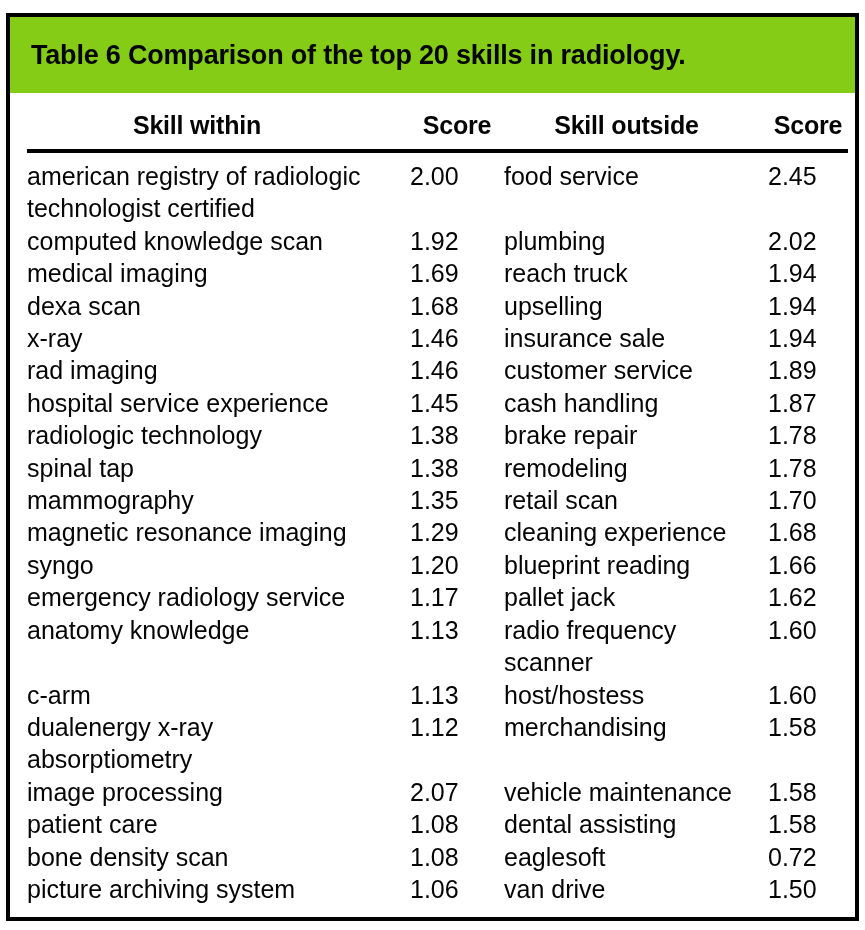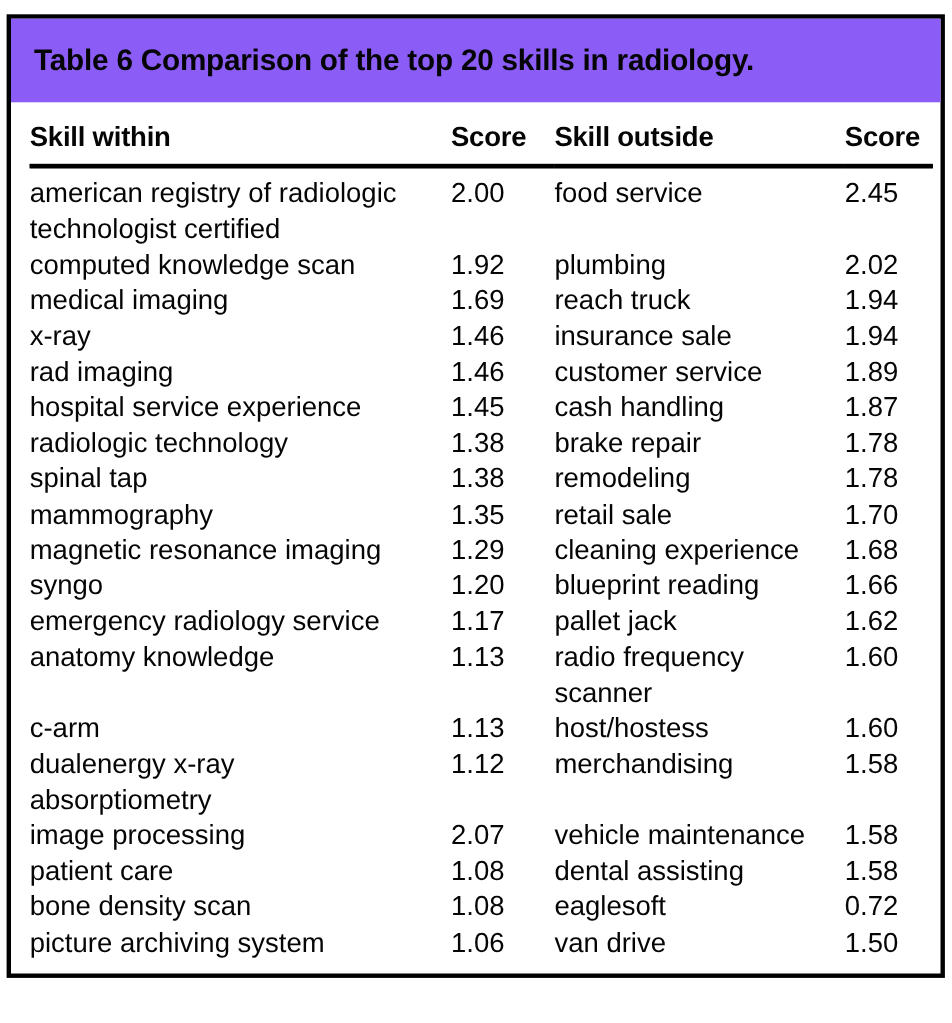--- a/index.html
+++ b/index.html
@@ -13,21 +13,21 @@
     font-family: "Liberation Sans", "DejaVu Sans", sans-serif;
     color: #050505;
     overflow: hidden;
   }
   .frame {
     margin: 13px 6px 11px 6px;
     border: 4px solid #000000;
     background: #ffffff;
   }
   .band {
-    background: #8b5cf6;
+    background: #84cc16;
     padding: 23px 20px 22px 21px;
   }
   .band .title {
     margin: 0;
     font-size: 27px;
     font-weight: bold;
     letter-spacing: -0.2px;
     color: #050505;
   }
   .content {
@@ -37,21 +37,21 @@
     border-collapse: collapse;
     table-layout: fixed;
     width: 821px;
     font-size: 25px;
   }
   table.skills col.c1 { width: 383px; }
   table.skills col.c2 { width: 94px;  }
   table.skills col.c3 { width: 264px; }
   table.skills col.c4 { width: 80px;  }
   table.skills th {
-    text-align: left;
+    text-align: center;
     font-weight: bold;
     font-size: 25px;
     letter-spacing: -0.2px;
     padding: 0 0 9px 0;
     border-bottom: 4px solid #000000;
     vertical-align: bottom;
   }
   table.skills td {
     vertical-align: top;
     line-height: 32.4px;
@@ -99,20 +99,26 @@
             <td>plumbing</td>
             <td>2.02</td>
           </tr>
           <tr>
             <td>medical imaging</td>
             <td>1.69</td>
             <td>reach truck</td>
             <td>1.94</td>
           </tr>
           <tr>
+            <td>dexa scan</td>
+            <td>1.68</td>
+            <td>upselling</td>
+            <td>1.94</td>
+          </tr>
+          <tr>
             <td>x-ray</td>
             <td>1.46</td>
             <td>insurance sale</td>
             <td>1.94</td>
           </tr>
           <tr>
             <td>rad imaging</td>
             <td>1.46</td>
             <td>customer service</td>
             <td>1.89</td>
@@ -131,21 +137,21 @@
           </tr>
           <tr>
             <td>spinal tap</td>
             <td>1.38</td>
             <td>remodeling</td>
             <td>1.78</td>
           </tr>
           <tr>
             <td>mammography</td>
             <td>1.35</td>
-            <td>retail sale</td>
+            <td>retail scan</td>
             <td>1.70</td>
           </tr>
           <tr>
             <td>magnetic resonance imaging</td>
             <td>1.29</td>
             <td>cleaning experience</td>
             <td>1.68</td>
           </tr>
           <tr>
             <td>syngo</td>

